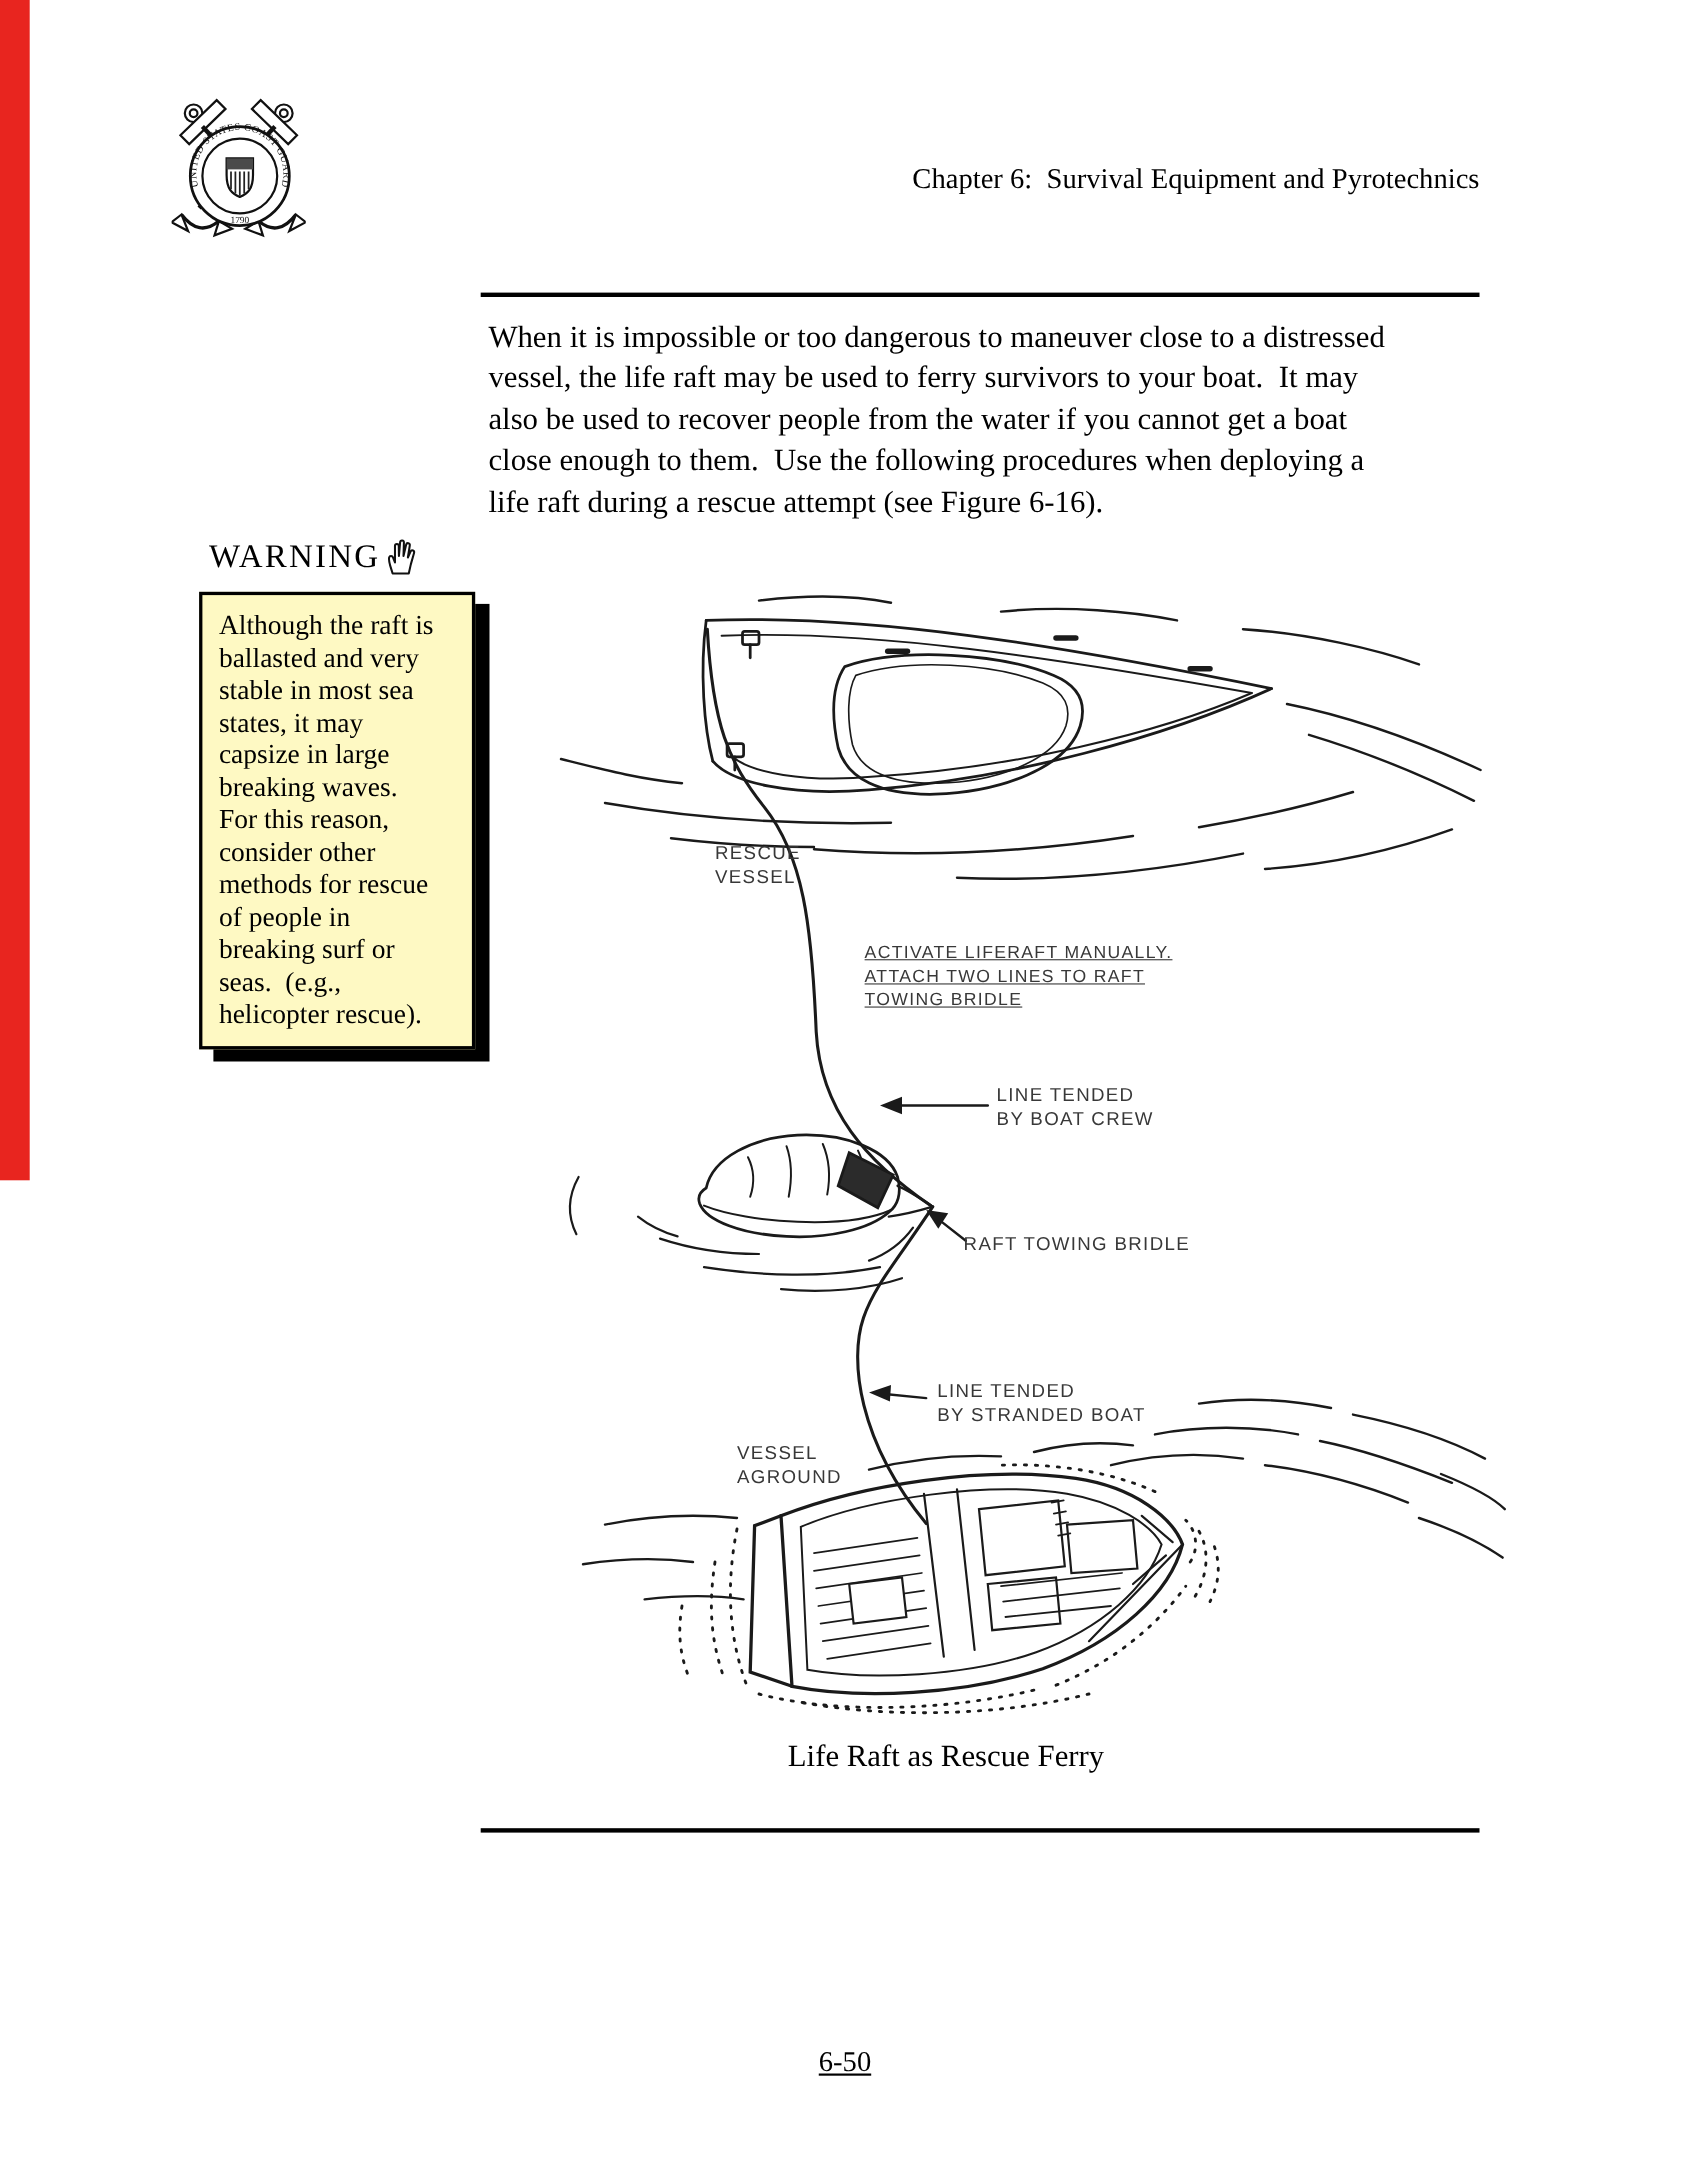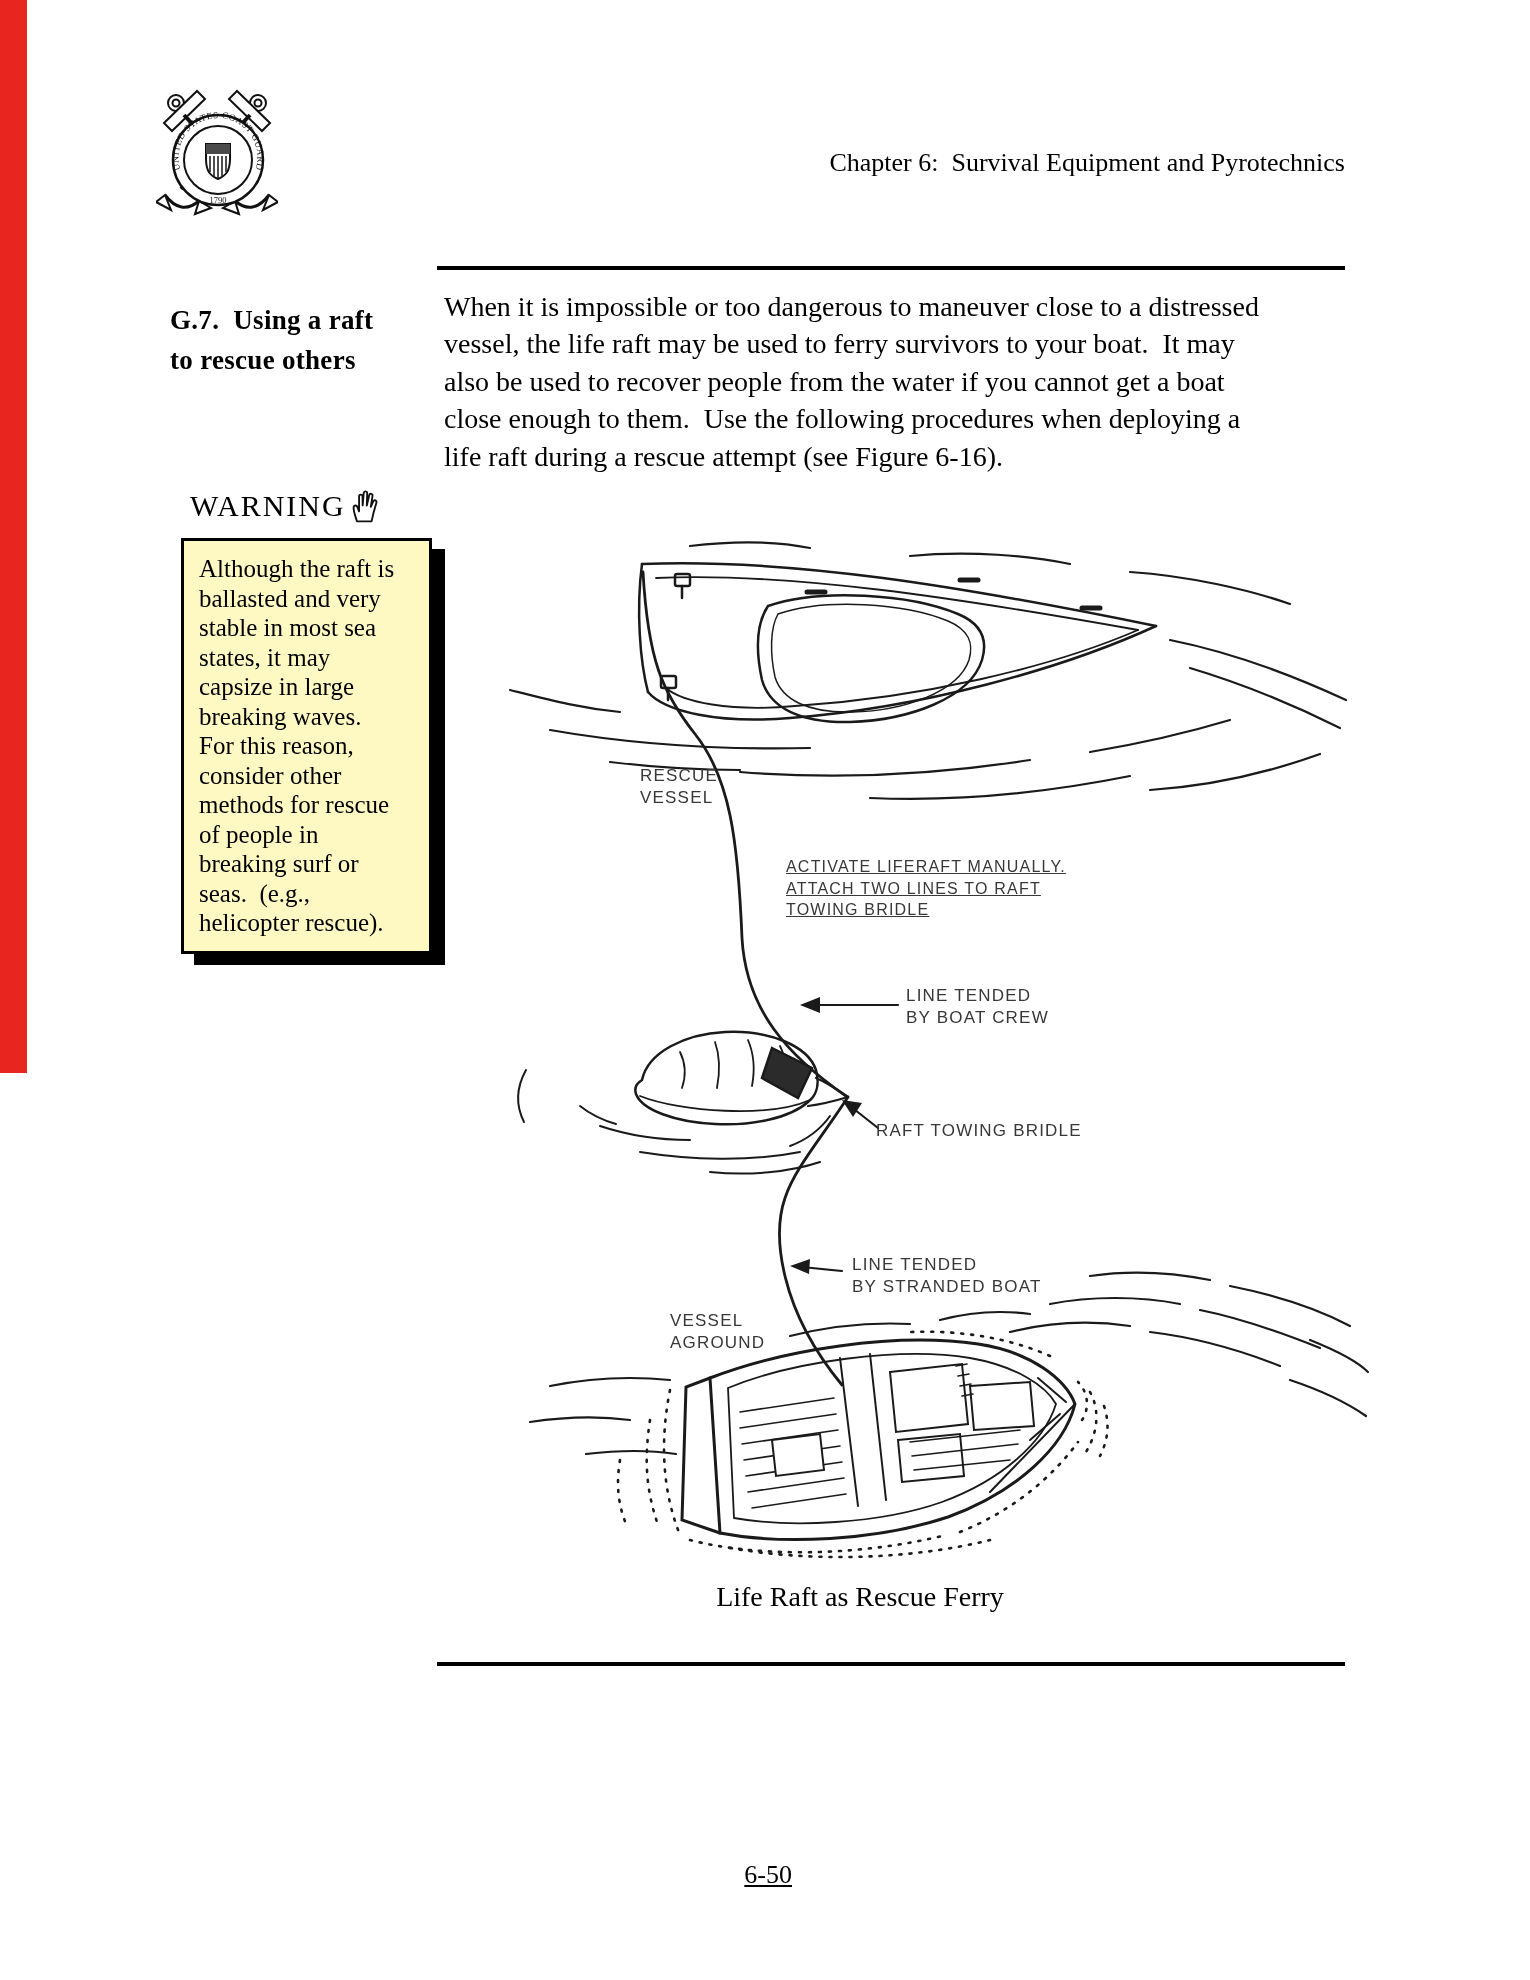--- a/index.html
+++ b/index.html
@@ -18,21 +18,21 @@
   .warnhead{position:absolute;left:190px;top:488px;font-size:30px;letter-spacing:2px;
             font-weight:500;display:flex;align-items:center;gap:4px;}
   .warnbox{position:absolute;left:181px;top:538px;width:251px;box-sizing:border-box;
            border:3px solid #000;box-shadow:13px 11px 0 0 #000;background:#fef9c3;
            padding:13px 5px 13px 15px;font-size:25px;line-height:29.5px;white-space:pre-wrap;}
   .figure{position:absolute;left:490px;top:540px;width:880px;height:1020px;}
   .figure svg{position:absolute;left:0;top:0;}
   .figlabel{position:absolute;font-family:"Liberation Sans", sans-serif;color:#383838;
             font-size:17px;line-height:22px;letter-spacing:1.2px;white-space:pre-line;
             font-weight:500;}
-  .lbl-rescue{left:150px;top:225px;}
+  .lbl-rescue{left:160px;top:225px;}
   .lbl-activate{left:296px;top:316px;font-size:16px;line-height:21.5px;text-decoration:underline;}
   .lbl-boatcrew{left:416px;top:445px;}
   .lbl-bridle{left:386px;top:580px;}
   .lbl-stranded{left:362px;top:714px;}
   .lbl-aground{left:180px;top:770px;}
   .caption{position:absolute;left:400px;top:1576px;width:920px;text-align:center;
            font-size:28px;line-height:41px;}
   .pagenum{position:absolute;left:692px;top:1860px;width:100px;text-align:right;font-size:26px;text-decoration:underline;}
 </style>
 </head>
@@ -81,22 +81,20 @@
           <path d="M66 72 V92"></path>
           <path d="M70 72 V88"></path>
       </g>
     </svg>
   </div>
 
   <div class="chapter">Chapter 6:  Survival Equipment and Pyrotechnics</div>
 
   <div class="rule rule1"></div>
 
-  <div class="g7heading">G.7.  Using a raft
-to rescue others</div>
 
   <div class="bodytext">When it is impossible or too dangerous to maneuver close to a distressed
 vessel, the life raft may be used to ferry survivors to your boat.  It may
 also be used to recover people from the water if you cannot get a boat
 close enough to them.  Use the following procedures when deploying a
 life raft during a rescue attempt (see Figure 6-16).</div>
 
   <div class="warnhead">
     <span>WARNING</span>
     <svg width="32" height="36" viewBox="0 0 24 26">

